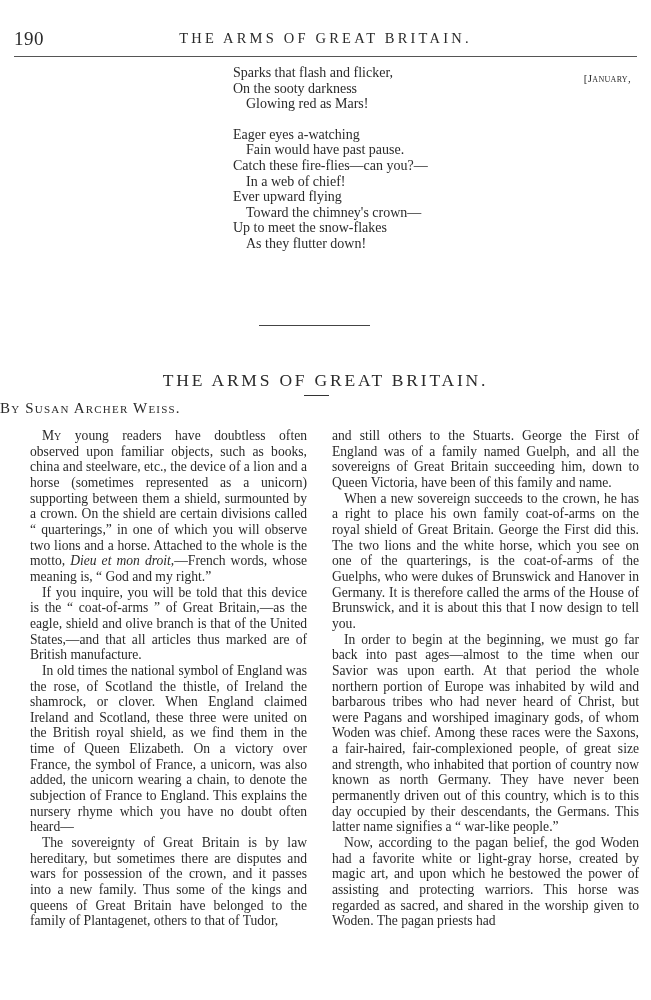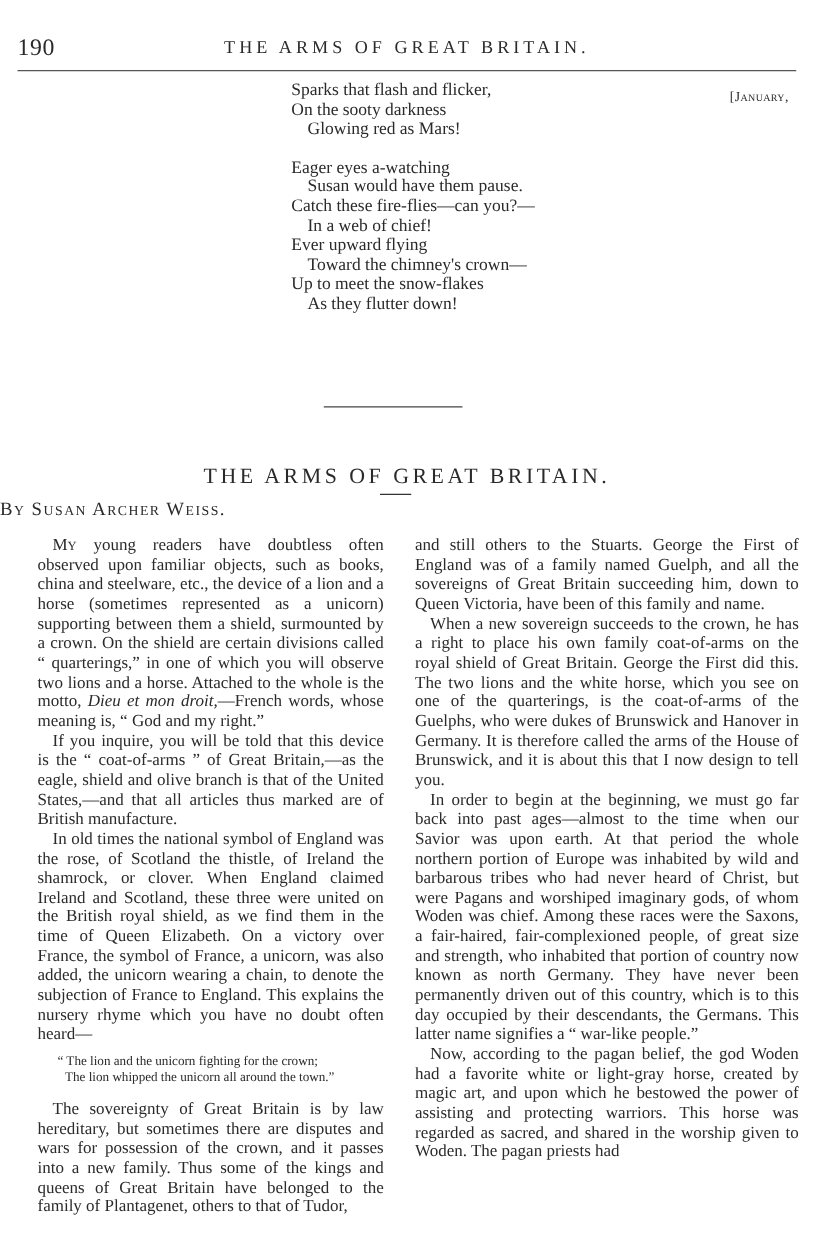--- a/index.html
+++ b/index.html
@@ -39,44 +39,40 @@
 <div class="header-rule"></div>
 
 <div class="poem">
   <div class="stanza">
     <div class="ln">Sparks that flash and flicker,</div>
     <div class="ln">On the sooty darkness</div>
     <div class="ln ind">Glowing red as Mars!</div>
   </div>
   <div class="stanza">
     <div class="ln">Eager eyes a-watching</div>
-    <div class="ln ind">Susan would have them pause.</div>
+    <div class="ln ind">Fain would have past pause.</div>
     <div class="ln">Catch these fire-flies—can you?—</div>
     <div class="ln ind">In a web of chief!</div>
     <div class="ln">Ever upward flying</div>
     <div class="ln ind">Toward the chimney's crown—</div>
     <div class="ln">Up to meet the snow-flakes</div>
     <div class="ln ind">As they flutter down!</div>
   </div>
 </div>
 
 <div class="sep-rule"></div>
 
 <div class="title">THE ARMS OF GREAT BRITAIN.</div>
 <div class="title-rule"></div>
 <div class="byline">By Susan Archer Weiss.</div>
 
 <div class="col left">
   <p><span class="lead">My</span><span> young readers have doubtless often observed upon familiar objects, such as books, china and steelware, etc., the device of a lion and a horse (sometimes represented as a unicorn) supporting between them a shield, surmounted by a crown. On the shield are certain divisions called “ quarterings,” in one of which you will observe two lions and a horse.  Attached to the whole is the motto, </span><em>Dieu et mon droit,</em><span>—French words, whose meaning is, “ God and my right.”</span></p>
   <p>If you inquire, you will be told that this device is the “ coat-of-arms ” of Great Britain,—as the eagle, shield and olive branch is that of the United States,—and that all articles thus marked are of British manufacture.</p>
   <p>In old times the national symbol of England was the rose, of Scotland the thistle, of Ireland the shamrock, or clover.  When England claimed Ireland and Scotland, these three were united on the British royal shield, as we find them in the time of Queen Elizabeth.  On a victory over France, the symbol of France, a unicorn, was also added, the unicorn wearing a chain, to denote the subjection of France to England.  This explains the nursery rhyme which you have no doubt often heard—</p>
-  <div class="rhyme">
-    <div>“ The lion and the unicorn fighting for the crown;</div>
-    <div class="ln2">The lion whipped the unicorn all around the town.”</div>
-  </div>
   <p>The sovereignty of Great Britain is by law hereditary, but sometimes there are disputes and wars for possession of the crown, and it passes into a new family.  Thus some of the kings and queens of Great Britain have belonged to the family of Plantagenet, others to that of Tudor,</p>
 </div>
 
 <div class="col right">
   <p class="cont">and still others to the Stuarts.  George the First of England was of a family named Guelph, and all the sovereigns of Great Britain succeeding him, down to Queen Victoria, have been of this family and name.</p>
   <p>When a new sovereign succeeds to the crown, he has a right to place his own family coat-of-arms on the royal shield of Great Britain.  George the First did this.  The two lions and the white horse, which you see on one of the quarterings, is the coat-of-arms of the Guelphs, who were dukes of Brunswick and Hanover in Germany.  It is therefore called the arms of the House of Brunswick, and it is about this that I now design to tell you.</p>
   <p>In order to begin at the beginning, we must go far back into past ages—almost to the time when our Savior was upon earth.  At that period the whole northern portion of Europe was inhabited by wild and barbarous tribes who had never heard of Christ, but were Pagans and worshiped imaginary gods, of whom Woden was chief.  Among these races were the Saxons, a fair-haired, fair-complexioned people, of great size and strength, who inhabited that portion of country now known as north Germany.  They have never been permanently driven out of this country, which is to this day occupied by their descendants, the Germans.  This latter name signifies a “ war-like people.”</p>
   <p>Now, according to the pagan belief, the god Woden had a favorite white or light-gray horse, created by magic art, and upon which he bestowed the power of assisting and protecting warriors.  This horse was regarded as sacred, and shared in the worship given to Woden.  The pagan priests had</p>
 </div>
 

